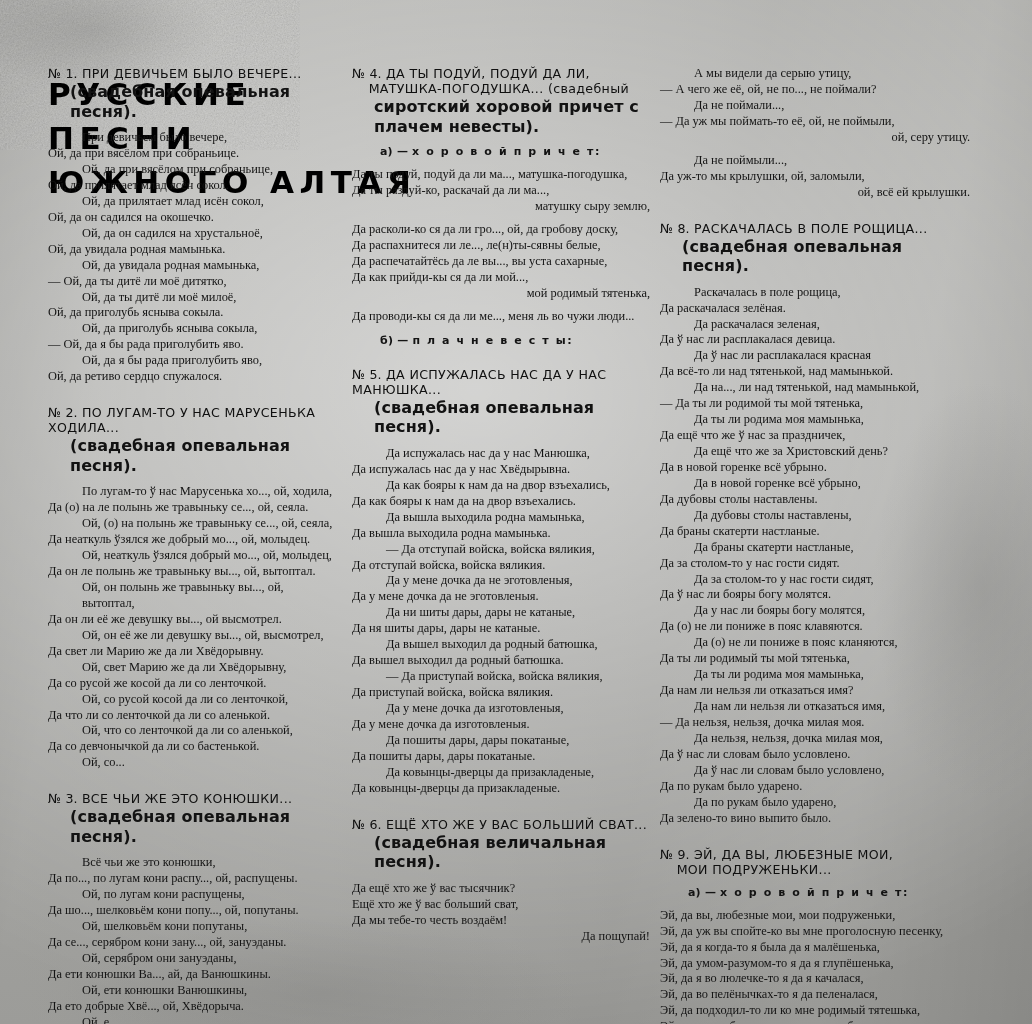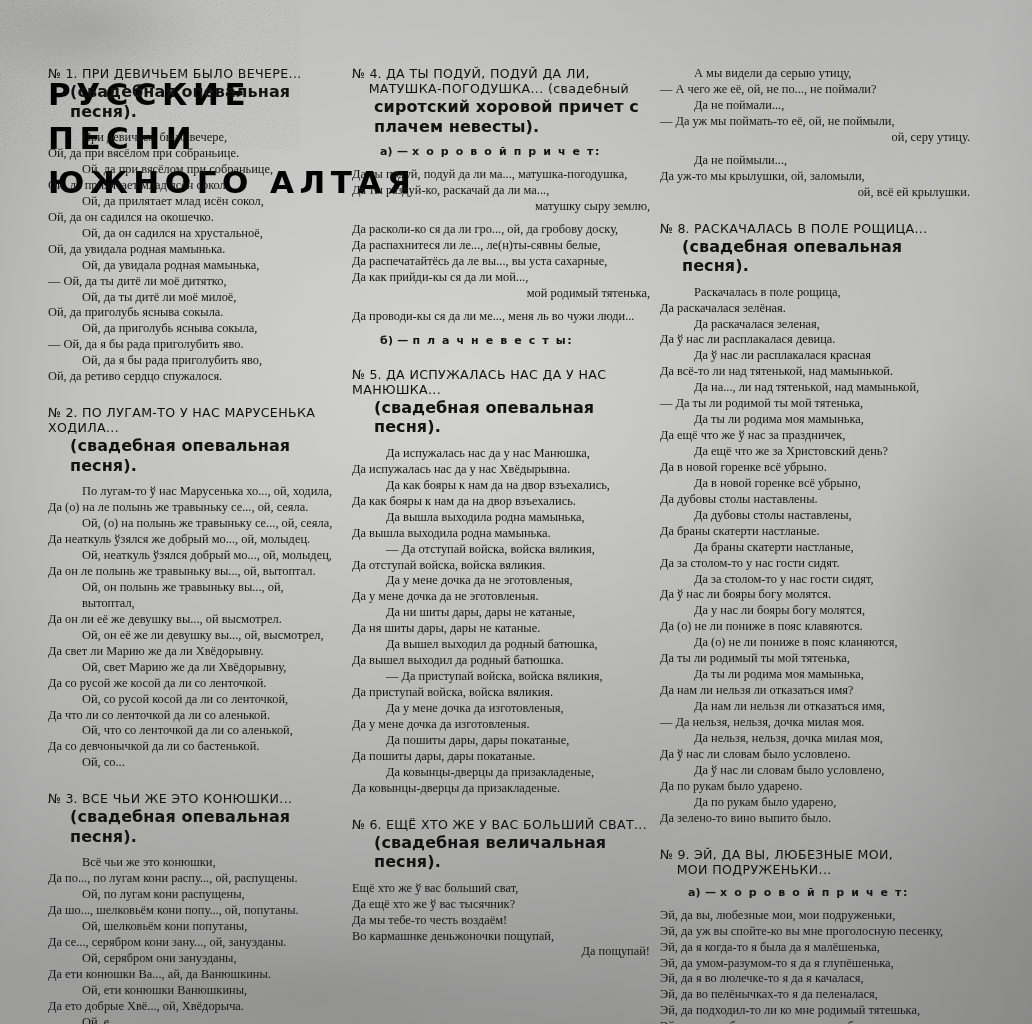--- a/index.html
+++ b/index.html
@@ -156,21 +156,21 @@
         <div class="part-label"><span class="lead">б) — </span><span>п л а ч   н е в е с т ы:</span></div>
       </div>
       <div class="song">
         <div class="song-no"><span>№ 5. </span><span class="ttl">ДА ИСПУЖАЛАСЬ НАС ДА У НАС МАНЮШКА...</span></div>
         <div class="song-sub">(свадебная опевальная песня).</div>
         <div class="verse"><span class="ln i1">Да испужалась нас да у нас Манюшка,</span><span class="ln">Да испужалась нас да у нас Хвёдырывна.</span><span class="ln i1">Да как бояры к нам да на двор взъехались,</span><span class="ln">Да как бояры к нам да на двор взъехались.</span><span class="ln i1">Да вышла выходила родна мамынька,</span><span class="ln">Да вышла выходила родна мамынька.</span><span class="ln i1">— Да отступай войска, войска вяликия,</span><span class="ln">Да отступай войска, войска вяликия.</span><span class="ln i1">Да у мене дочка да не эготовленыя,</span><span class="ln">Да у мене дочка да не эготовленыя.</span><span class="ln i1">Да ни шиты дары, дары не катаные,</span><span class="ln">Да ня шиты дары, дары не катаные.</span><span class="ln i1">Да вышел выходил да родный батюшка,</span><span class="ln">Да вышел выходил да родный батюшка.</span><span class="ln i1">— Да приступай войска, войска вяликия,</span><span class="ln">Да приступай войска, войска вяликия.</span><span class="ln i1">Да у мене дочка да изготовленыя,</span><span class="ln">Да у мене дочка да изготовленыя.</span><span class="ln i1">Да пошиты дары, дары покатаные,</span><span class="ln">Да пошиты дары, дары покатаные.</span><span class="ln i1">Да ковынцы-дверцы да призакладеные,</span><span class="ln">Да ковынцы-дверцы да призакладеные.</span></div>
       </div>
       <div class="song">
         <div class="song-no"><span>№ 6. </span><span class="ttl">ЕЩЁ ХТО ЖЕ У ВАС БОЛЬШИЙ СВАТ...</span></div>
         <div class="song-sub">(свадебная величальная песня).</div>
-        <div class="verse"><span class="ln">Ещё хто же ў вас больший сват,</span><span class="ln">Да ещё хто же ў вас тысячник?</span><span class="ln">Да мы тебе-то честь воздаём!</span><span class="ln">Во кармашнке деньжоночки пощупай,</span><span class="ln r">Да пощупай!</span></div>
+        <div class="verse"><span class="ln">Да ещё хто же ў вас тысячник?</span><span class="ln">Ещё хто же ў вас больший сват,</span><span class="ln">Да мы тебе-то честь воздаём!</span><span class="ln r">Да пощупай!</span></div>
       </div>
     </div>
   <div class="col" id="col3">
       <div class="song">
         <div class="verse" style="margin-top: 0px;"><span class="ln i1">А мы видели да серыю утицу,</span><span class="ln">— А чего же её, ой, не по..., не поймали?</span><span class="ln i1">Да не поймали...,</span><span class="ln">— Да уж мы поймать-то её, ой, не поймыли,</span><span class="ln r">ой, серу утицу.</span><span class="gap"></span><span class="ln i1">Да не поймыли...,</span><span class="ln">Да уж-то мы крылушки, ой, заломыли,</span><span class="ln r">ой, всё ей крылушки.</span></div>
       </div>
       <div class="song">
         <div class="song-no"><span>№ 8. </span><span class="ttl">РАСКАЧАЛАСЬ В ПОЛЕ РОЩИЦА...</span></div>
         <div class="song-sub">(свадебная опевальная песня).</div>
         <div class="verse"><span class="ln i1">Раскачалась в поле рощица,</span><span class="ln">Да раскачалася зелёная.</span><span class="ln i1">Да раскачалася зеленая,</span><span class="ln">Да ў нас ли расплакалася девица.</span><span class="ln i1">Да ў нас ли расплакалася красная</span><span class="ln">Да всё-то ли над тятенькой, над мамынькой.</span><span class="ln i1">Да на..., ли над тятенькой, над мамынькой,</span><span class="ln">— Да ты ли родимой ты мой тятенька,</span><span class="ln i1">Да ты ли родима моя мамынька,</span><span class="ln">Да ещё что же ў нас за праздничек,</span><span class="ln i1">Да ещё что же за Христовский день?</span><span class="ln">Да в новой горенке всё убрыно.</span><span class="ln i1">Да в новой горенке всё убрыно,</span><span class="ln">Да дубовы столы наставлены.</span><span class="ln i1">Да дубовы столы наставлены,</span><span class="ln">Да браны скатерти настланые.</span><span class="ln i1">Да браны скатерти настланые,</span><span class="ln">Да за столом-то у нас гости сидят.</span><span class="ln i1">Да за столом-то у нас гости сидят,</span><span class="ln">Да ў нас ли бояры богу молятся.</span><span class="ln i1">Да у нас ли бояры богу молятся,</span><span class="ln">Да (о) не ли пониже в пояс клавяются.</span><span class="ln i1">Да (о) не ли пониже в пояс кланяются,</span><span class="ln">Да ты ли родимый ты мой тятенька,</span><span class="ln i1">Да ты ли родима моя мамынька,</span><span class="ln">Да нам ли нельзя ли отказаться имя?</span><span class="ln i1">Да нам ли нельзя ли отказаться имя,</span><span class="ln">— Да нельзя, нельзя, дочка милая моя.</span><span class="ln i1">Да нельзя, нельзя, дочка милая моя,</span><span class="ln">Да ў нас ли словам было условлено.</span><span class="ln i1">Да ў нас ли словам было условлено,</span><span class="ln">Да по рукам было ударено.</span><span class="ln i1">Да по рукам было ударено,</span><span class="ln">Да зелено-то вино выпито было.</span></div>

